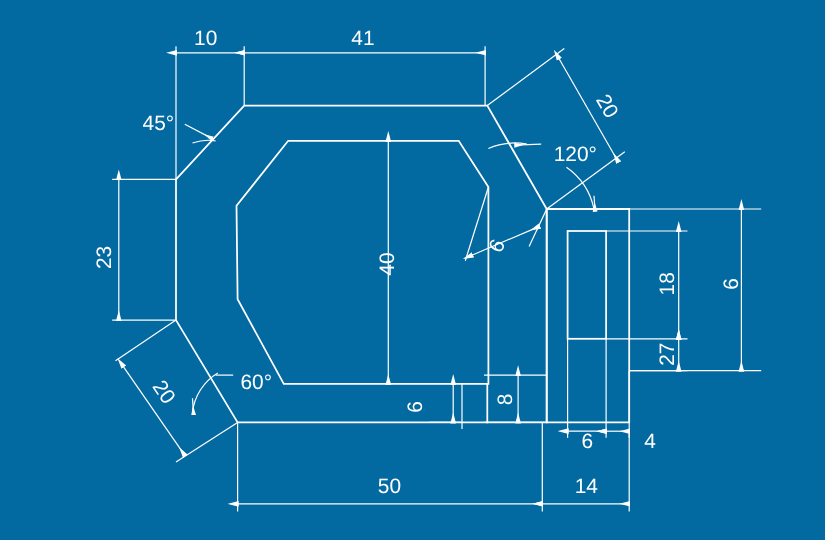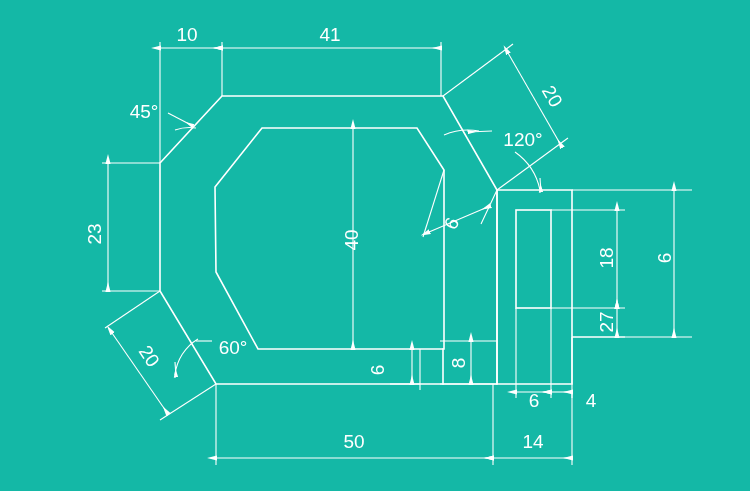--- a/index.html
+++ b/index.html
@@ -4,21 +4,21 @@
 <style>
   html, body {
     margin: 0;
     padding: 0;
     background: #000000;
   }
   #stage {
     position: relative;
     width: 750px;
     height: 491px;
-    background: #14b8a6;
+    background: #0369a1;
     overflow: hidden;
     font-family: "Liberation Sans", sans-serif;
   }
   #cad {
     position: absolute;
     left: 0;
     top: 0;
     width: 750px;
     height: 491px;
   }

